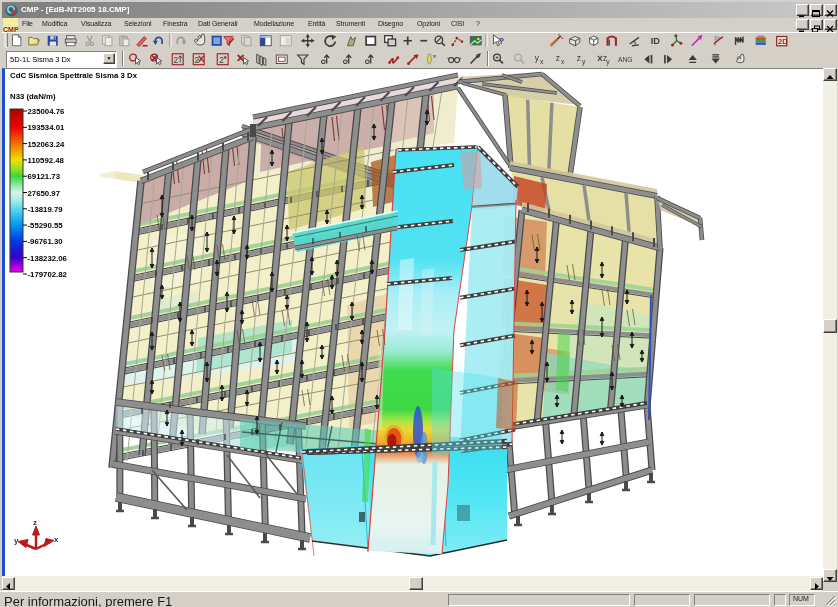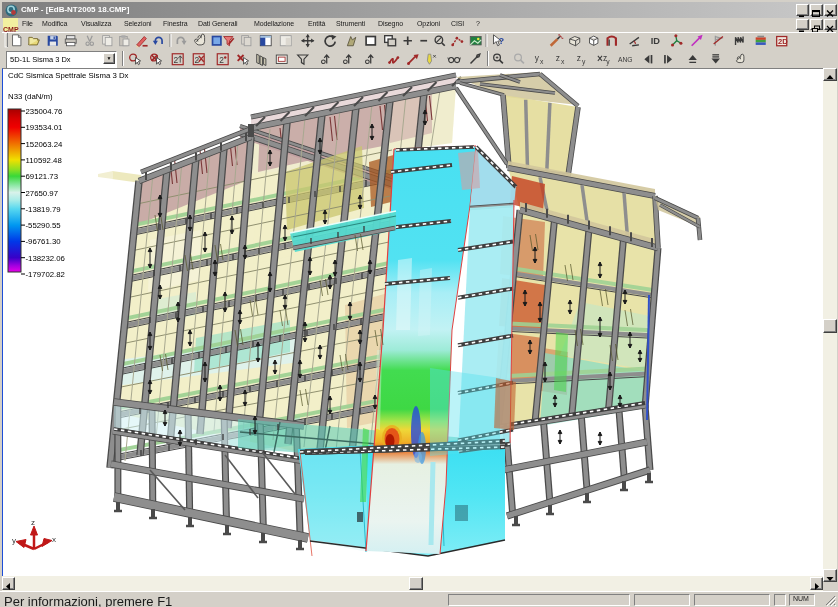--- a/index.html
+++ b/index.html
@@ -360,21 +360,21 @@
     </g>
 <g transform="translate(731,2.5) scale(0.84)">
       <path d="M5 8 q0-3 2-3 t2 3 m0-3 q0-3 2-3 t2 3 v4 q0 3-3 3 h-3 q-2 0-3-2 z" fill="#E8E4D8" stroke="#3A3A3A"></path>
     </g>
   </svg>
 <div class="abs sunk" style="left:6px;top:51px;width:111px;height:18px;background:#FFFFFF;">
 <div style="font-size:7.5px;padding:3px 0 0 3px;">5D-1L Sisma 3 Dx</div>
 <div class="abs btn" style="right:1px;top:1px;width:12px;height:11px;line-height:9px;text-align:center;font-size:5px;color:#000;">▼</div>
 </div>
 
-<div class="abs" style="left:2px;top:68px;width:821px;height:508px;background:#FFFFFF;border-left:1px solid #1d4ed8;border-top:1px solid #808080;">
+<div class="abs" style="left:2px;top:68px;width:821px;height:508px;background:#FFFFFF;border-left:3px solid #1d4ed8;border-top:1px solid #808080;font-weight:bold;">
 <svg width="820" height="507" viewBox="3 69 820 507" style="position:absolute;left:0;top:0;">
 <text x="8" y="78" font-size="7.8" fill="#000">CdC Sismica Spettrale Sisma 3 Dx</text>
 <text x="8" y="99" font-size="7.8" fill="#000">N33 (daN/m)</text>
 <defs>
         <linearGradient id="rain" x1="0" y1="0" x2="0" y2="1">
           <stop offset="0" stop-color="#A80000"></stop>
           <stop offset="0.06" stop-color="#D80000"></stop>
           <stop offset="0.112" stop-color="#F00000"></stop>
           <stop offset="0.212" stop-color="#F07000"></stop>
           <stop offset="0.312" stop-color="#F0E000"></stop>

